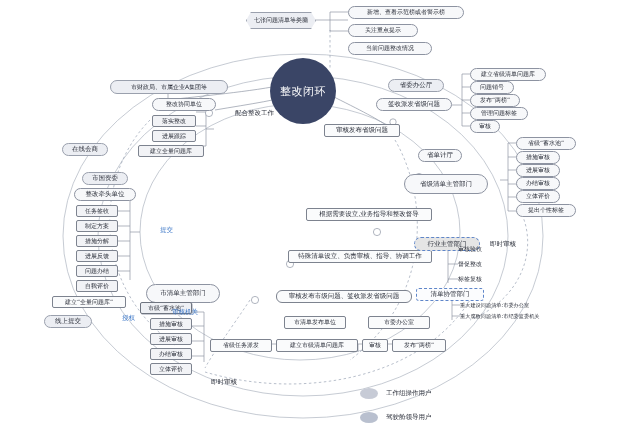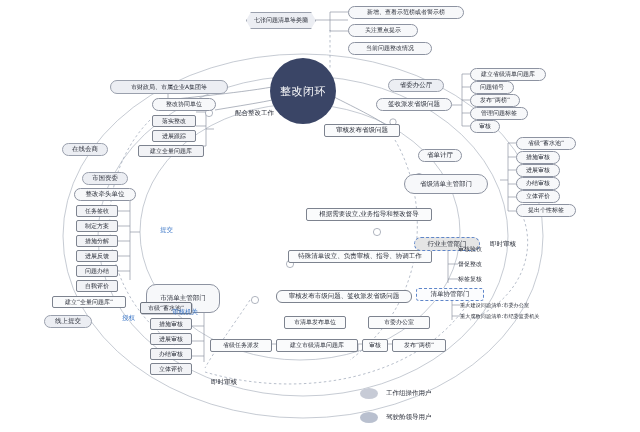--- a/index.html
+++ b/index.html
@@ -142,21 +142,21 @@
   <div class="node rect t6" style="left:76px;top:220px;width:42px;height:12px;">制定方案</div>
   <div class="node rect t6" style="left:76px;top:235px;width:42px;height:12px;">措施分解</div>
   <div class="node rect t6" style="left:76px;top:250px;width:42px;height:12px;">进展反馈</div>
   <div class="node rect t6" style="left:76px;top:265px;width:42px;height:12px;">问题办结</div>
   <div class="node rect t6" style="left:76px;top:280px;width:42px;height:12px;">自我评价</div>
   <div class="node rect-w t6" style="left:52px;top:296px;width:74px;height:12px;">建立“全量问题库”</div>
   <div class="node pill t65" style="left:44px;top:315px;width:48px;height:13px;">线上提交</div>
   <div class="tag t65" style="left:160px;top:226px;">提交</div>
   <div class="tag t65" style="left:122px;top:314px;">授权</div>
 
-  <div class="node cap t65" style="left:146px;top:284px;width:74px;height:29px;">市清单主管部门</div>
+  <div class="node cap t65" style="left:146px;top:284px;width:74px;height:19px;">市清单主管部门</div>
   <div class="node rect-sh t6" style="left:140px;top:302px;width:52px;height:12px;">市级“蓄水池”</div>
   <div class="node rect t6" style="left:150px;top:318px;width:42px;height:12px;">措施审核</div>
   <div class="node rect t6" style="left:150px;top:333px;width:42px;height:12px;">进展审核</div>
   <div class="node rect t6" style="left:150px;top:348px;width:42px;height:12px;">办结审核</div>
   <div class="node rect t6" style="left:150px;top:363px;width:42px;height:12px;">立体评价</div>
   <div class="tag t65" style="left:172px;top:308px;">审核机关</div>
   <div class="node plain t65" style="left:196px;top:376px;width:56px;height:12px;">即时审核</div>
 
   <div class="node rect-w t6" style="left:210px;top:339px;width:62px;height:13px;">省级任务派发</div>
   <div class="node rect-w t6" style="left:276px;top:339px;width:82px;height:13px;">建立市级清单问题库</div>

